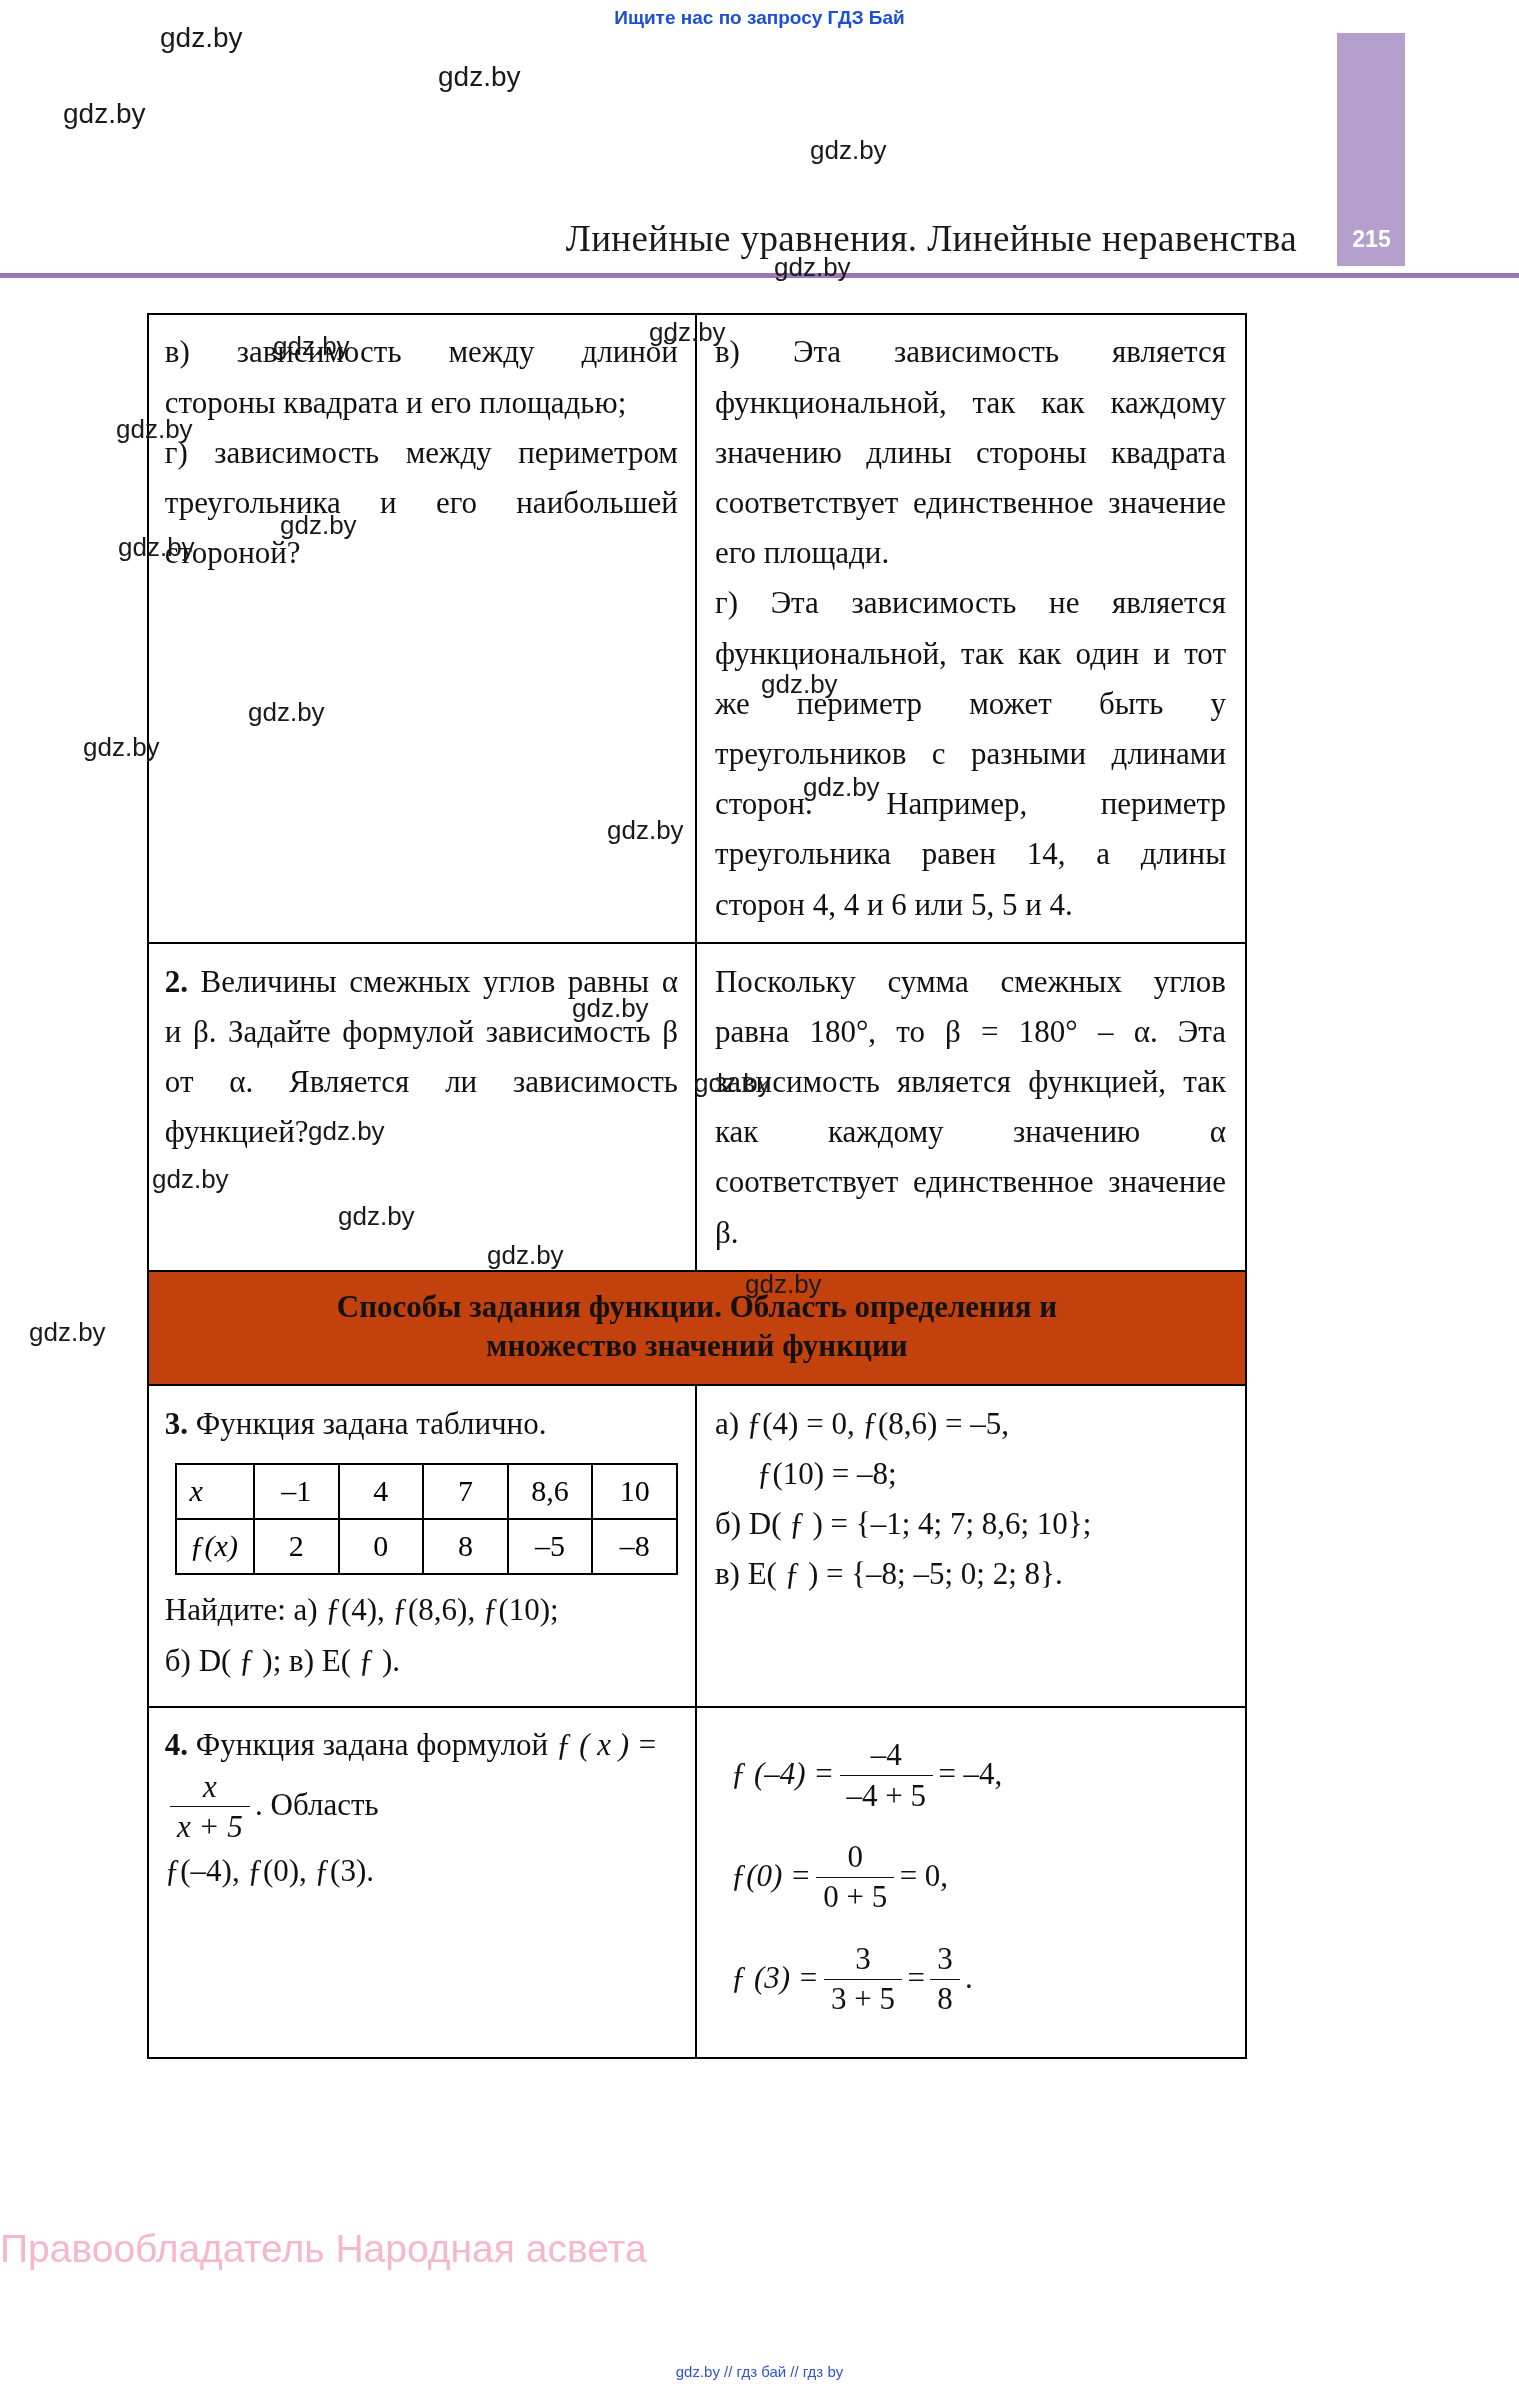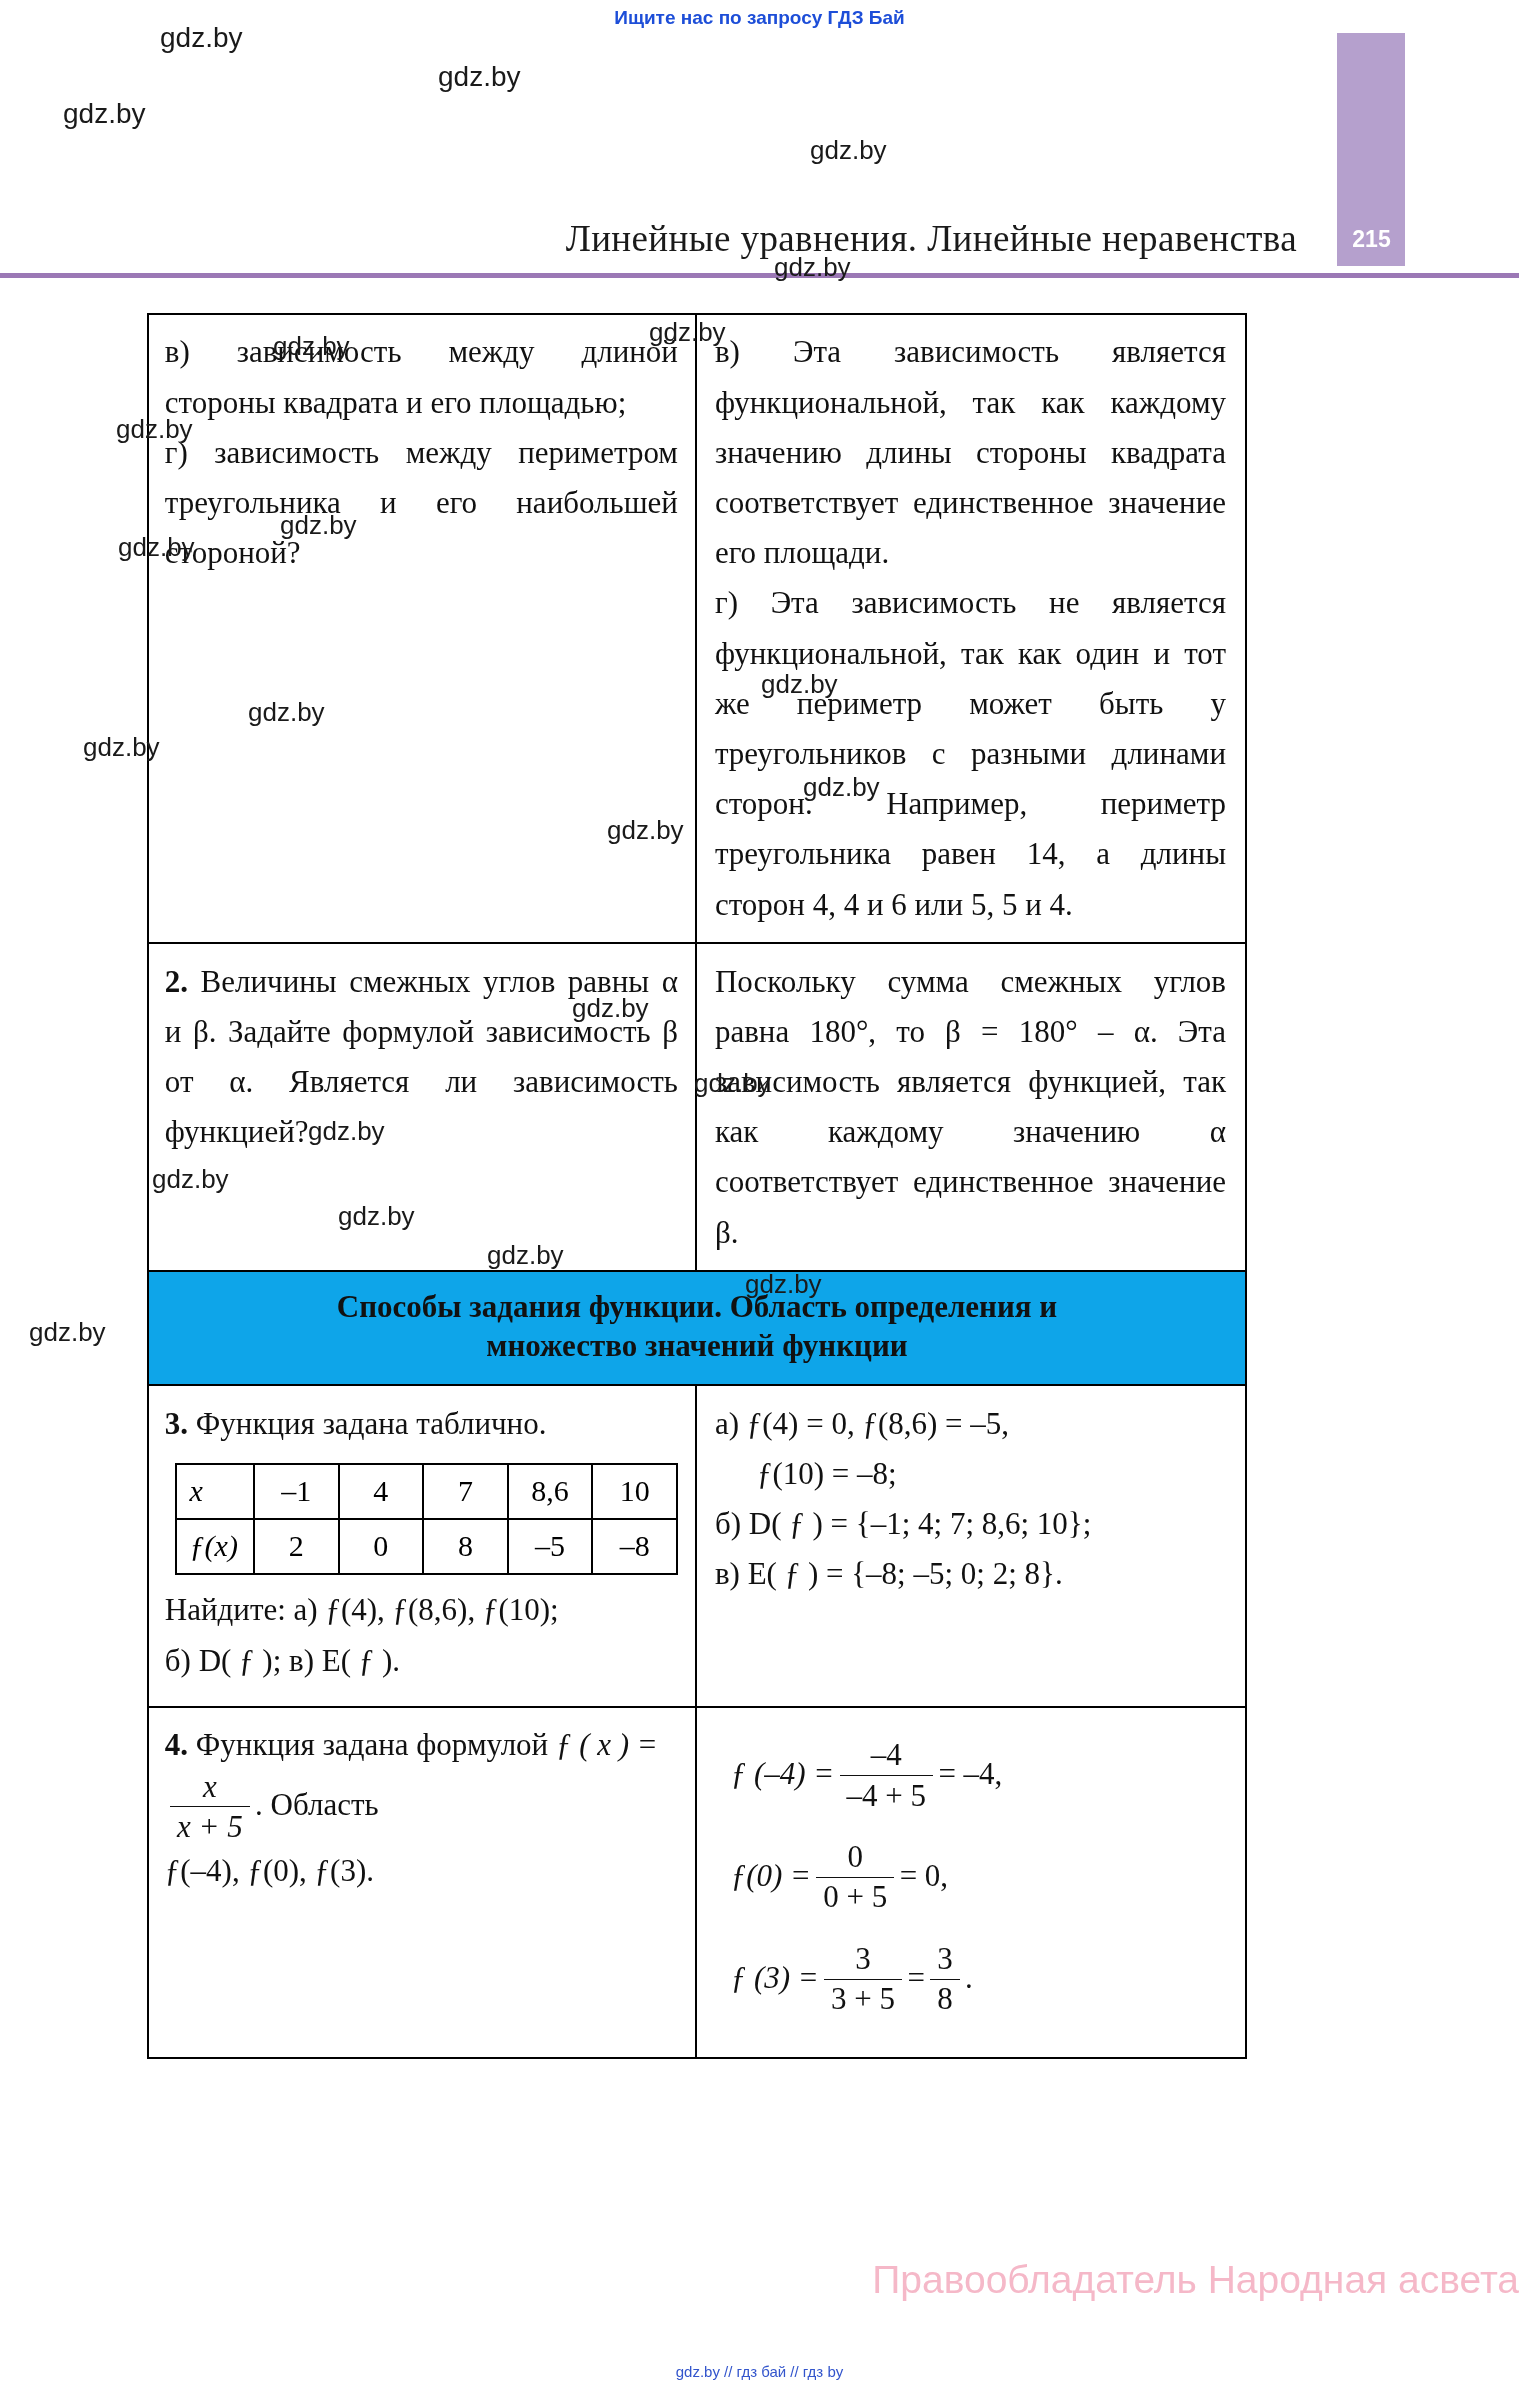--- a/index.html
+++ b/index.html
@@ -30,26 +30,25 @@
     font-family: "Liberation Sans", sans-serif;
     font-weight: bold;
     font-size: 19px;
     color: #1d4ed8;
     letter-spacing: 0px;
   }
   .wm-owner {
     position: absolute;
     left: 0; right: 0;
     top: 2227px;
-    text-align: right;
+    text-align: left;
     font-family: "Liberation Sans", sans-serif;
     font-size: 39px;
     color: #f5b8c8;
     white-space: nowrap;
-    margin-top: 31px;
   }
   .wm-bottom {
     position: absolute;
     left: 0; right: 0;
     top: 2363px;
     text-align: center;
     font-family: "Liberation Sans", sans-serif;
     font-size: 15px;
     color: #3355cc;
     white-space: nowrap;
@@ -122,21 +121,21 @@
     padding: 12.3px 17.5px 12.3px 15.8px;
     position: relative;
   }
   .cell-r {
     width: 584px;
     box-sizing: border-box;
     padding: 12.3px 19px 12.3px 17.5px;
     position: relative;
   }
   .banner {
-    background: #0ea5e9;
+    background: #c2410c;
     padding: 15.8px 24.5px 19px 24.5px;
     text-align: center;
     border-bottom: 2.6px solid #000000;
   }
   .banner .btxt {
     font-family: "Liberation Serif", serif;
     font-weight: bold;
     font-size: 31px;
     line-height: 1.25;
     color: #111111;

